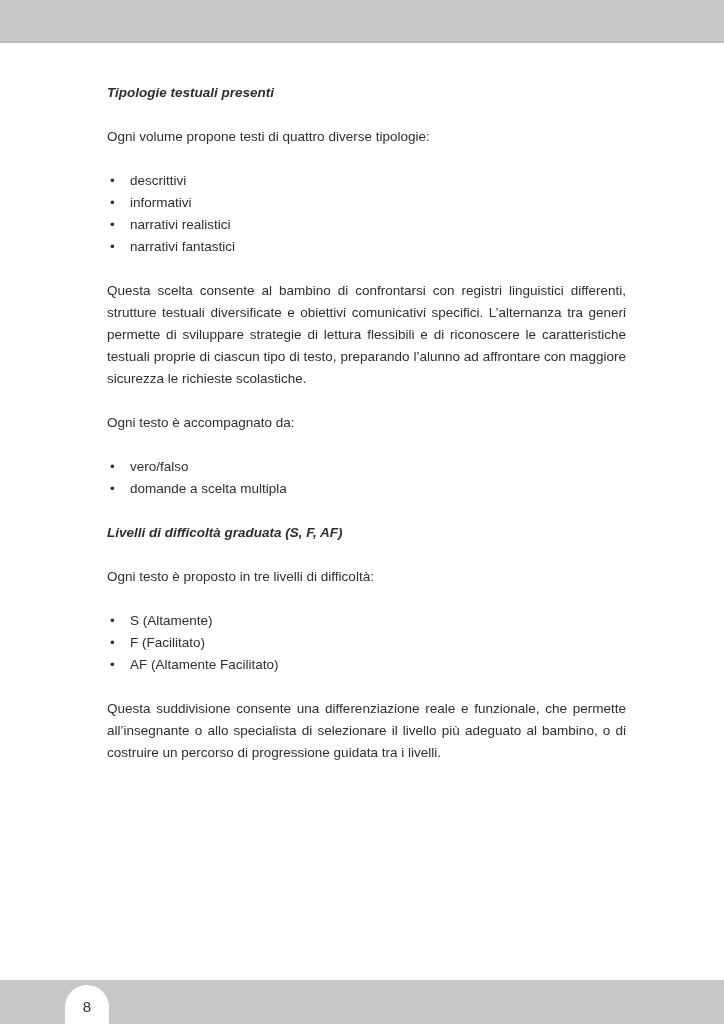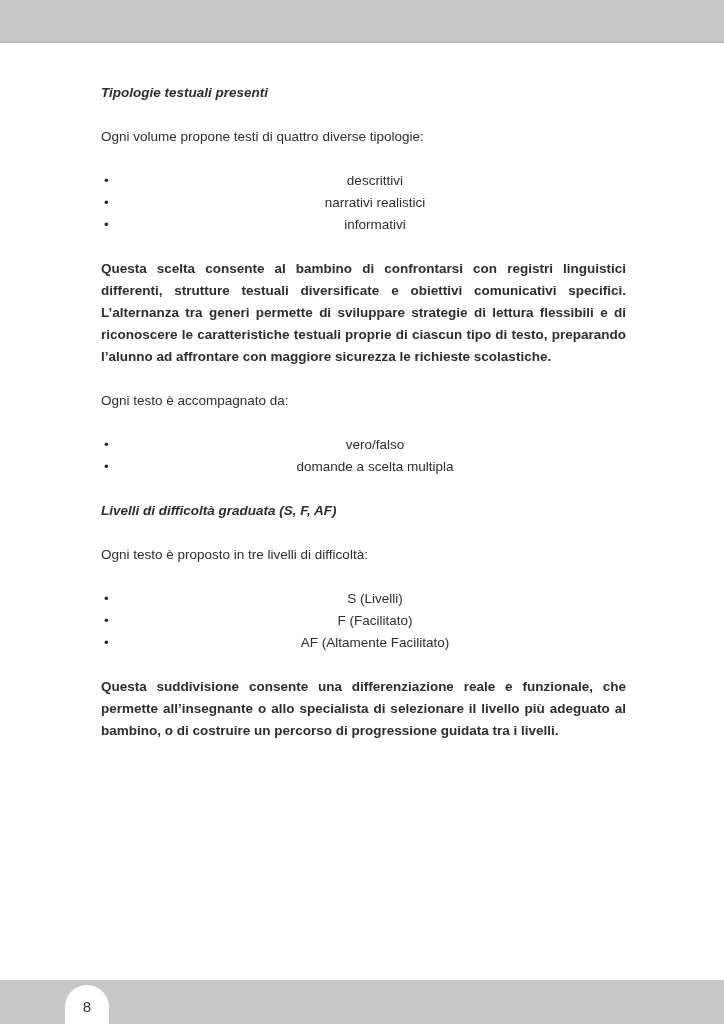--- a/index.html
+++ b/index.html
@@ -27,45 +27,43 @@
     position: absolute;
     left: 90px;
     top: 82px;
     width: 536px;
     font-size: 13.5px;
     line-height: 22px;
   }
   .content p,
   .content h3,
   .content ul {
-    margin: 0 0 22px 11px;
+    margin: 0 0 22px 17px;
     padding: 0;
   }
   .content h3 {
     font-size: 13.5px;
     font-weight: bold;
     font-style: italic;
   }
   .content ul {
     list-style: none;
-    text-align: center;
   }
   .content li {
     position: relative;
     padding-left: 23px;
   }
   .content li::before {
     content: "\2022";
     position: absolute;
     left: 3px;
     top: 0;
   }
   .just {
     text-align: justify;
-    font-weight: bold;
   }
   .footer-bar {
     position: absolute;
     left: 0; right: 0; bottom: 0;
     height: 44px;
     background: #c7c7c7;
   }
   .page-tab {
     position: absolute;
     left: 65px;
@@ -93,41 +91,42 @@
   <div class="header-bar"></div>
 
   <div class="content">
 
     <h3>Tipologie testuali presenti</h3>
 
     <p>Ogni volume propone testi di quattro diverse tipologie:</p>
 
     <ul>
       <li>descrittivi</li>
+      <li>informativi</li>
       <li>narrativi realistici</li>
-      <li>informativi</li>
+      <li>narrativi fantastici</li>
     </ul>
 
     <p class="just">Questa scelta consente al bambino di confrontarsi con registri linguistici differenti, strutture testuali diversificate e obiettivi comunicativi specifici. L’alternanza tra generi permette di sviluppare strategie di lettura flessibili e di riconoscere le caratteristiche testuali proprie di ciascun tipo di testo, preparando l’alunno ad affrontare con maggiore sicurezza le richieste scolastiche.</p>
 
 
     <p>Ogni testo è accompagnato da:</p>
 
     <ul>
       <li>vero/falso</li>
       <li>domande a scelta multipla</li>
     </ul>
 
 
     <h3>Livelli di difficoltà graduata (S, F, AF)</h3>
 
     <p>Ogni testo è proposto in tre livelli di difficoltà:</p>
 
     <ul>
-      <li>S (Livelli)</li>
+      <li>S (Altamente)</li>
       <li>F (Facilitato)</li>
       <li>AF (Altamente Facilitato)</li>
     </ul>
 
     <p class="just">Questa suddivisione consente una differenziazione reale e funzionale, che permette all’insegnante o allo specialista di selezionare il livello più adeguato al bambino, o di costruire un percorso di progressione guidata tra i livelli.</p>
 
   </div>
 
   <div class="footer-bar">
     <div class="page-tab">

